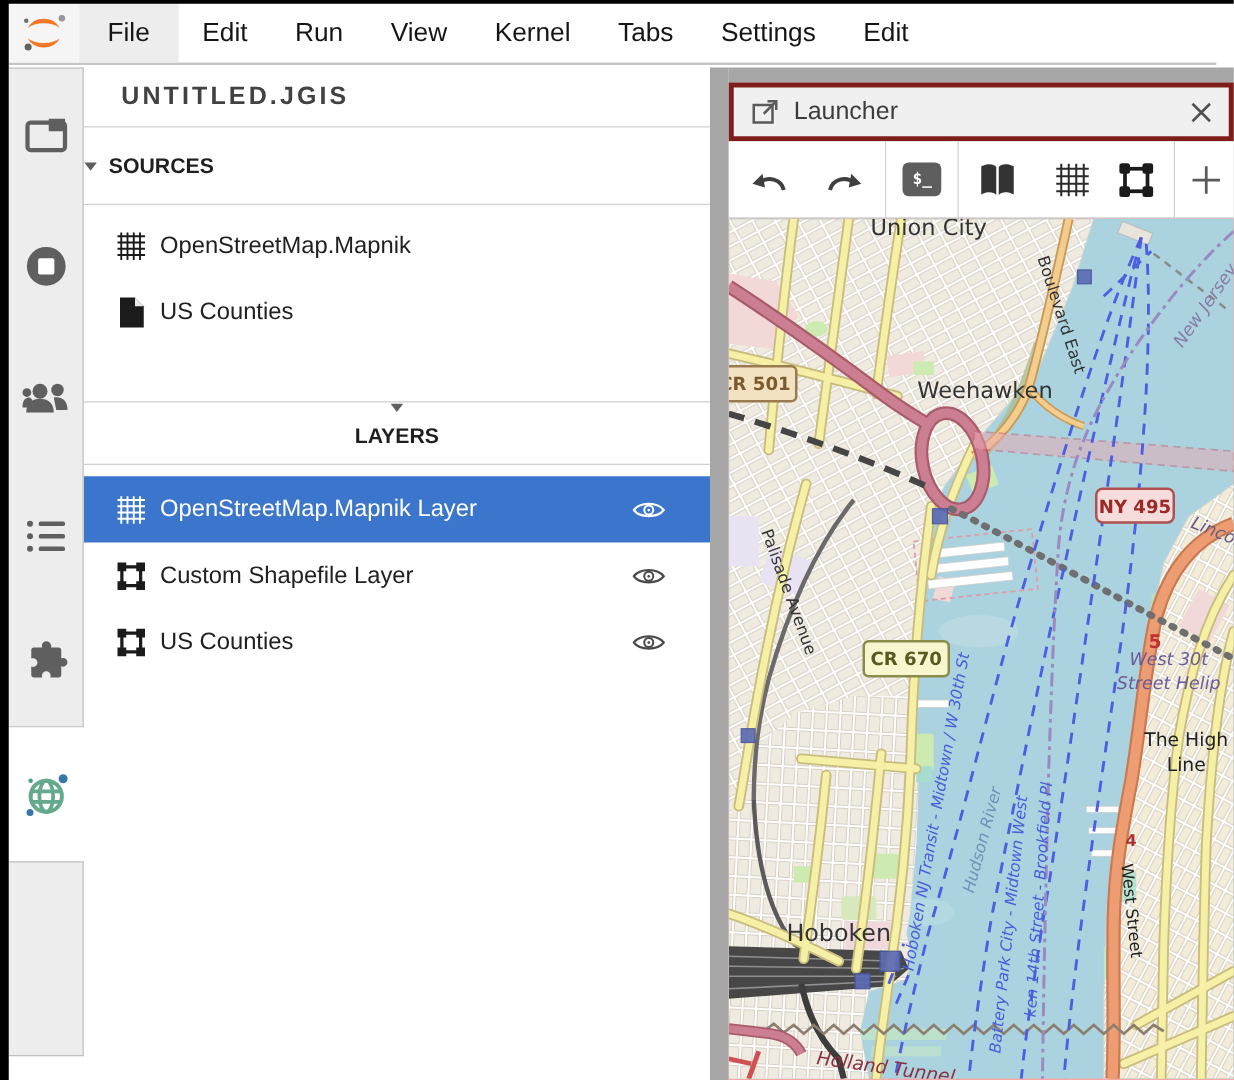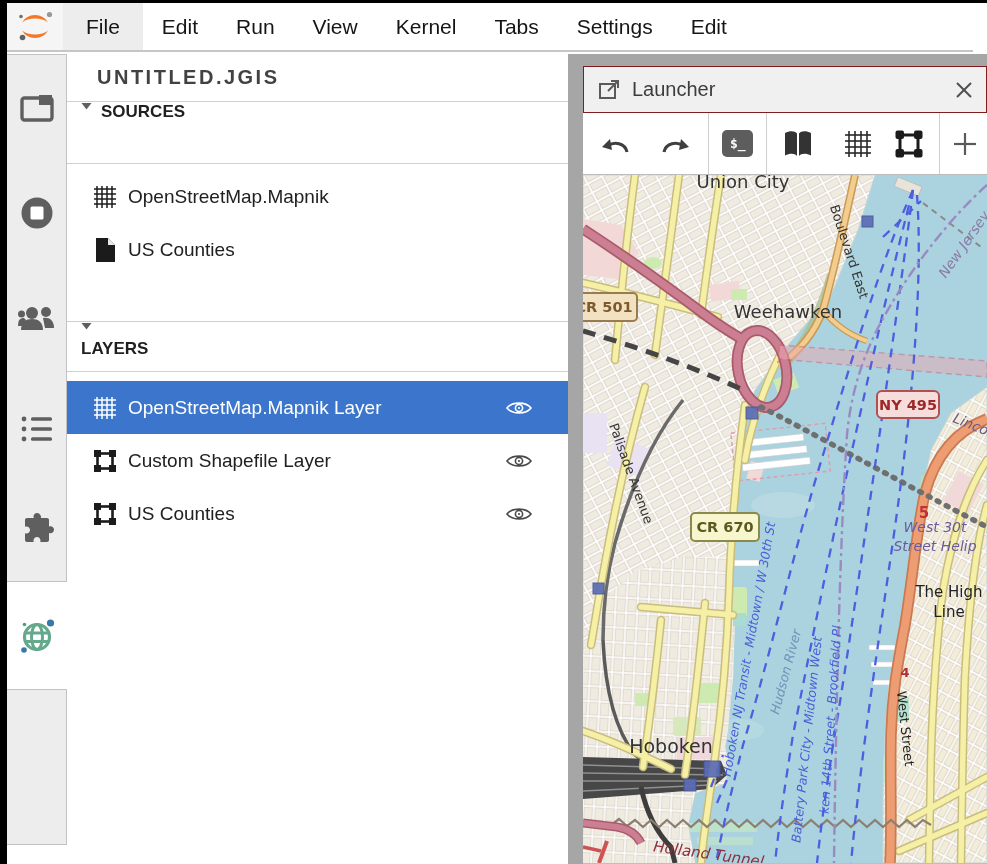--- a/index.html
+++ b/index.html
@@ -25,39 +25,39 @@
   .sb-active { position:absolute; left:0; top:528px; height:107px; width:60px; background:#fff;
                display:flex; align-items:center; justify-content:center; }
   .sb-bottom { top:635px; height:156px; }
   .sb-icon { position:absolute; left:50%; transform:translateX(-50%); }
 
   
   .panel { width:501px; flex:none; background:#fff; color:#212121; }
   .panel-title { height:48px; display:flex; align-items:center; padding-left:30px;
                  font-size:20px; font-weight:bold; letter-spacing:2.5px; color:#424242;
                  border-bottom:1px solid #d0d0d0; }
-  .sec-head { height:62px; display:flex; align-items:flex-start; gap:9px; padding-left:14px;
+  .sec-head { height:62px; display:flex; align-items:center; gap:9px; 
               font-size:17px; font-weight:bold; color:#1f1f1f; border-bottom:1px solid #d0d0d0; }
   .src-list { padding-top:6px; }
   .row { height:53px; display:flex; align-items:center; gap:11px; padding-left:26px; font-size:19px; }
   .row .ric { width:24px; display:flex; justify-content:center; flex:none; }
   .row .rlabel { flex:1; white-space:nowrap; overflow:hidden; }
   .gap-block { height:45px; }
   .layers-sec { border-top:1px solid #cfcfcf; }
   .layers-head { height:50px;flex-direction:column; }
   .layers-list { padding-top:9px; }
   .lrow { padding-right:36px; }
   .lrow.selected { background:#3c76cc; color:#fff; }
   .eye { flex:none; display:flex; }
 
   
   .divider { width:15px; flex:none; background:#a6a6a6; }
   .dock { flex:1; display:flex; flex-direction:column; background:#a6a6a6; min-width:0; }
   .dock-gap { height:12px; flex:none; }
-  .tabbar { height:47px; flex:none; background:#f0f0f0; border:1px solid #7f1d1d;
+  .tabbar { height:47px; flex:none; background:#f0f0f0; border:4px solid #7f1d1d;
             display:flex; align-items:center; gap:11px; padding:0 13px; font-size:20px; color:#3c3c3c; }
   .tab-close { margin-left:auto; display:flex; cursor:pointer; }
   .toolbar { height:62px; flex:none; background:#fff; border-bottom:1px solid #bdbdbd;
              display:flex; align-items:center; }
   .tb-btn { width:46px; height:100%; display:flex; align-items:center; justify-content:center; cursor:pointer; }
   .tb-div { width:1px; height:100%; background:#cfcfcf; flex:none; }
   .term-chip { width:31px; height:27px; background:#5d5d5d; border-radius:5px; color:#fff;
                font-family:"DejaVu Sans Mono", monospace; font-size:13px; font-weight:bold;
                display:flex; align-items:center; justify-content:center; }
   .map-wrap { flex:1; position:relative; overflow:hidden; background:#fca5a5; }

